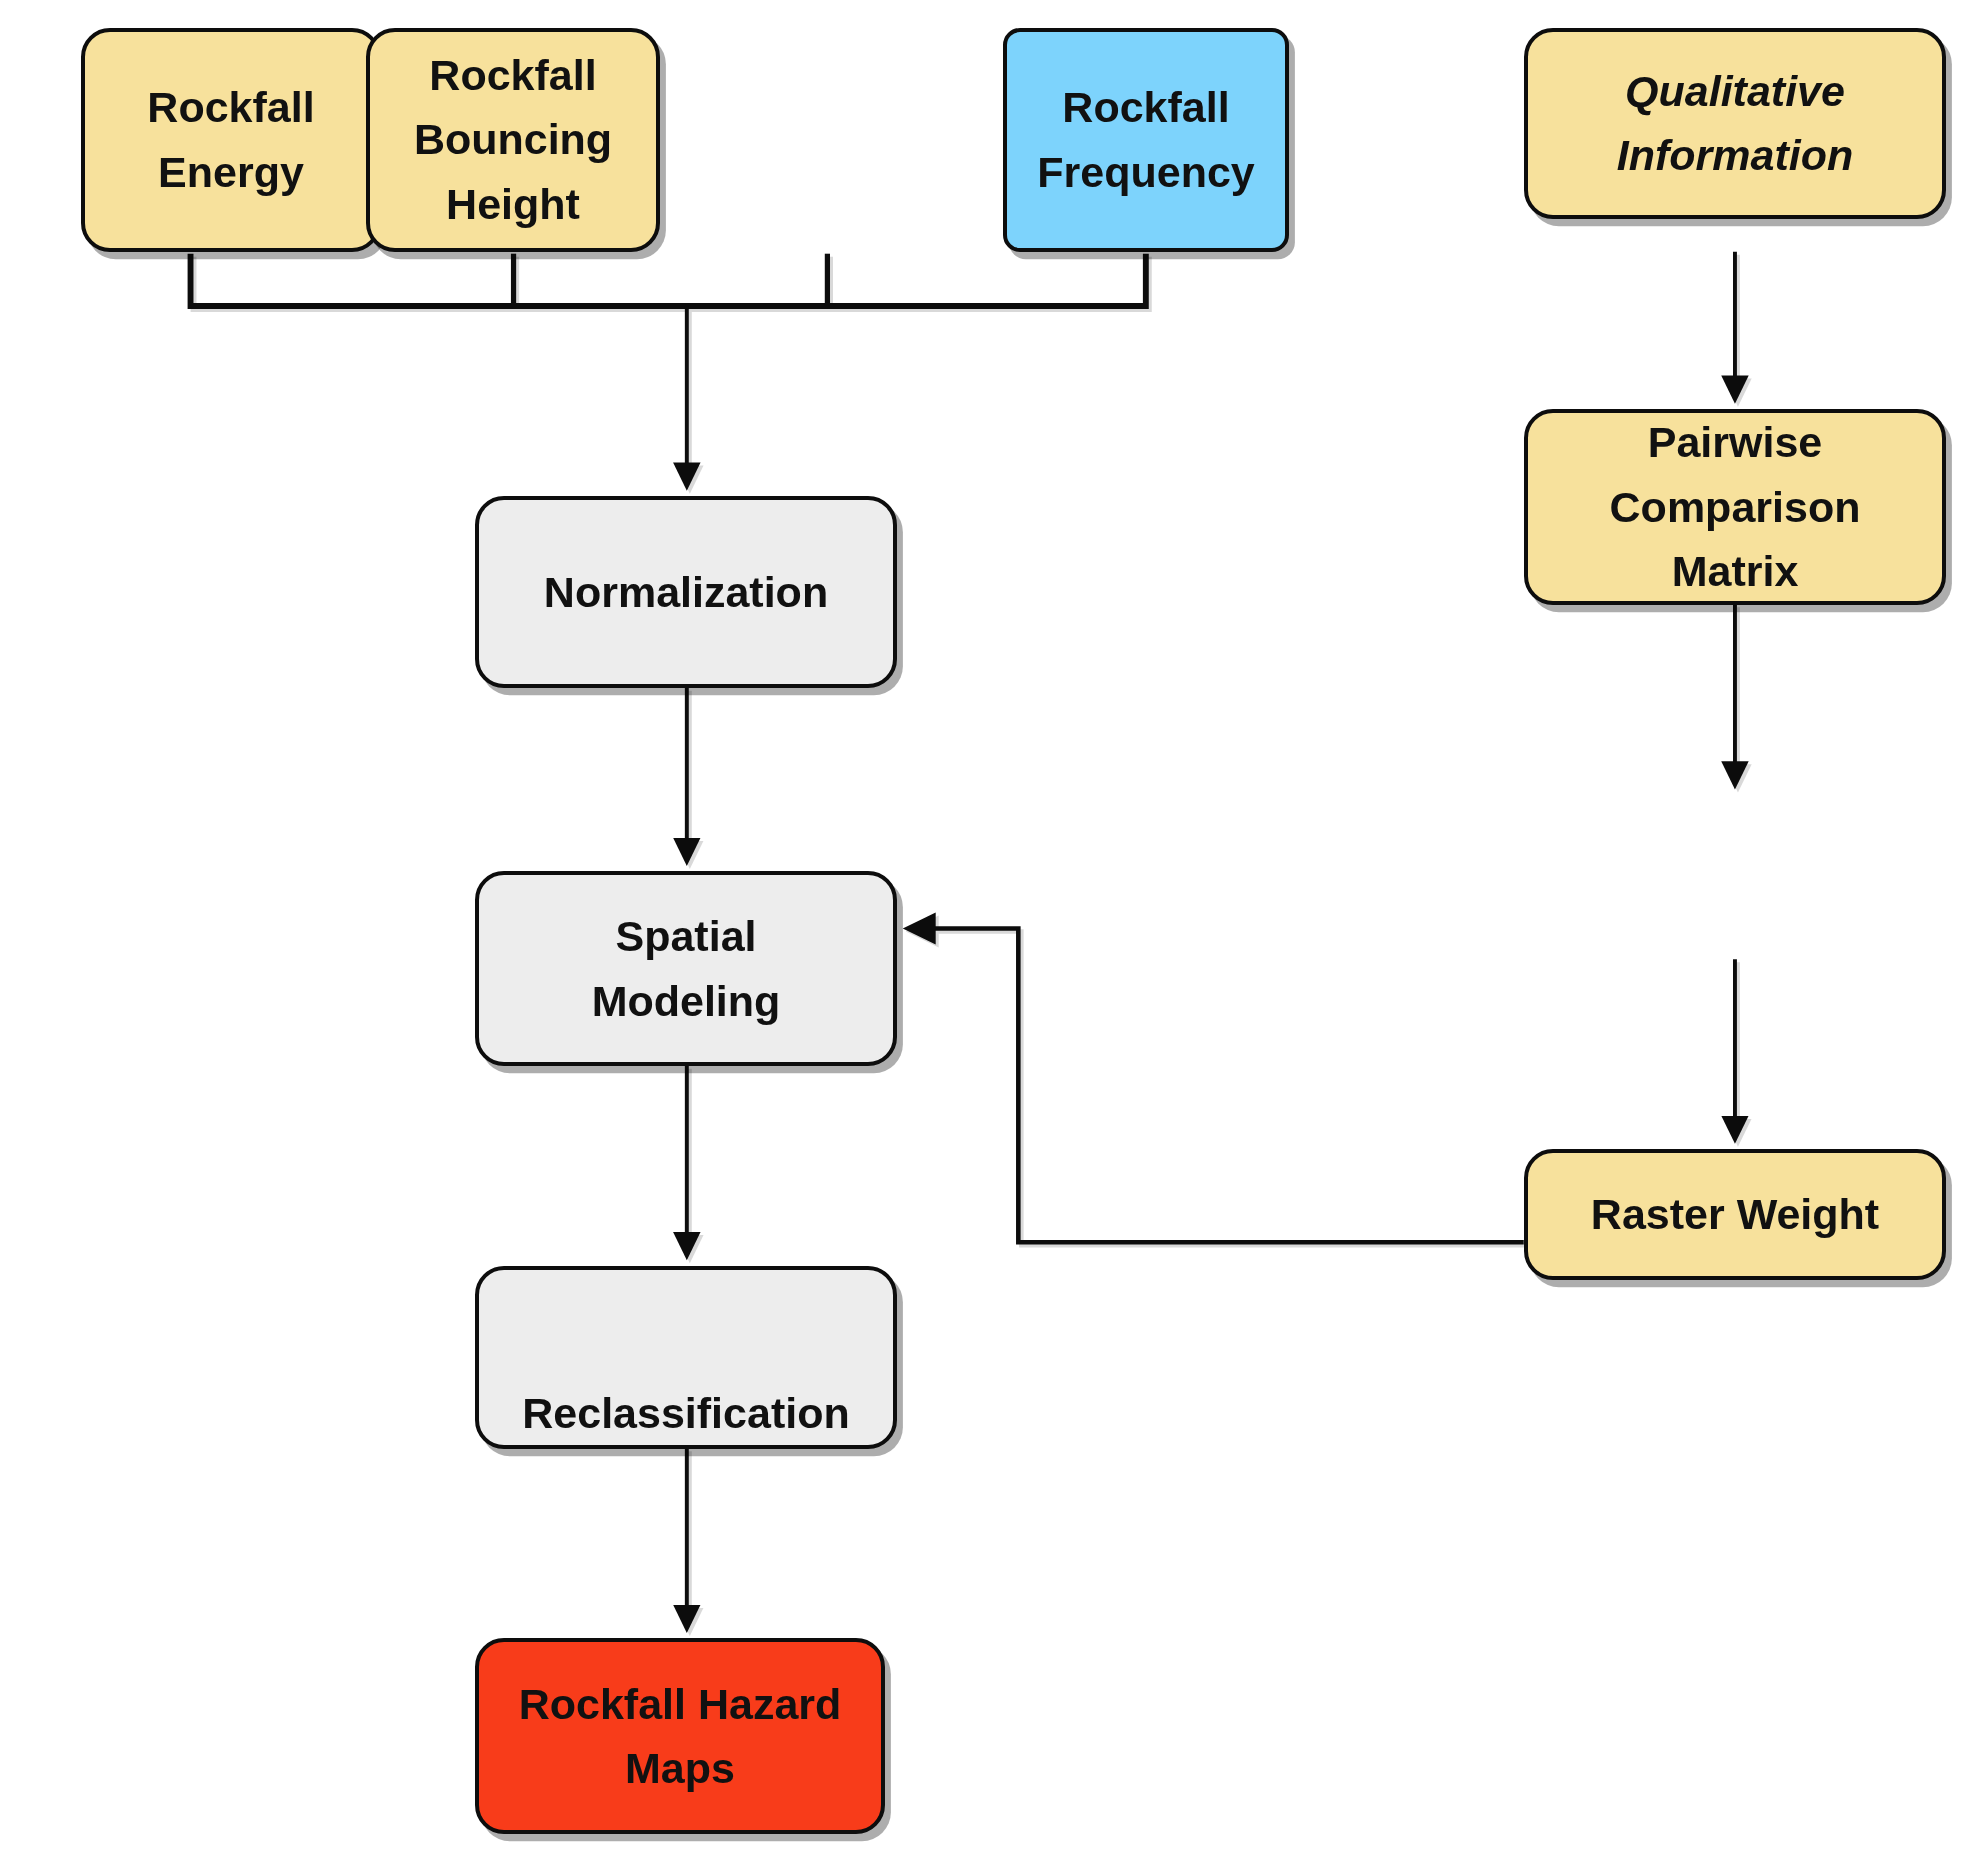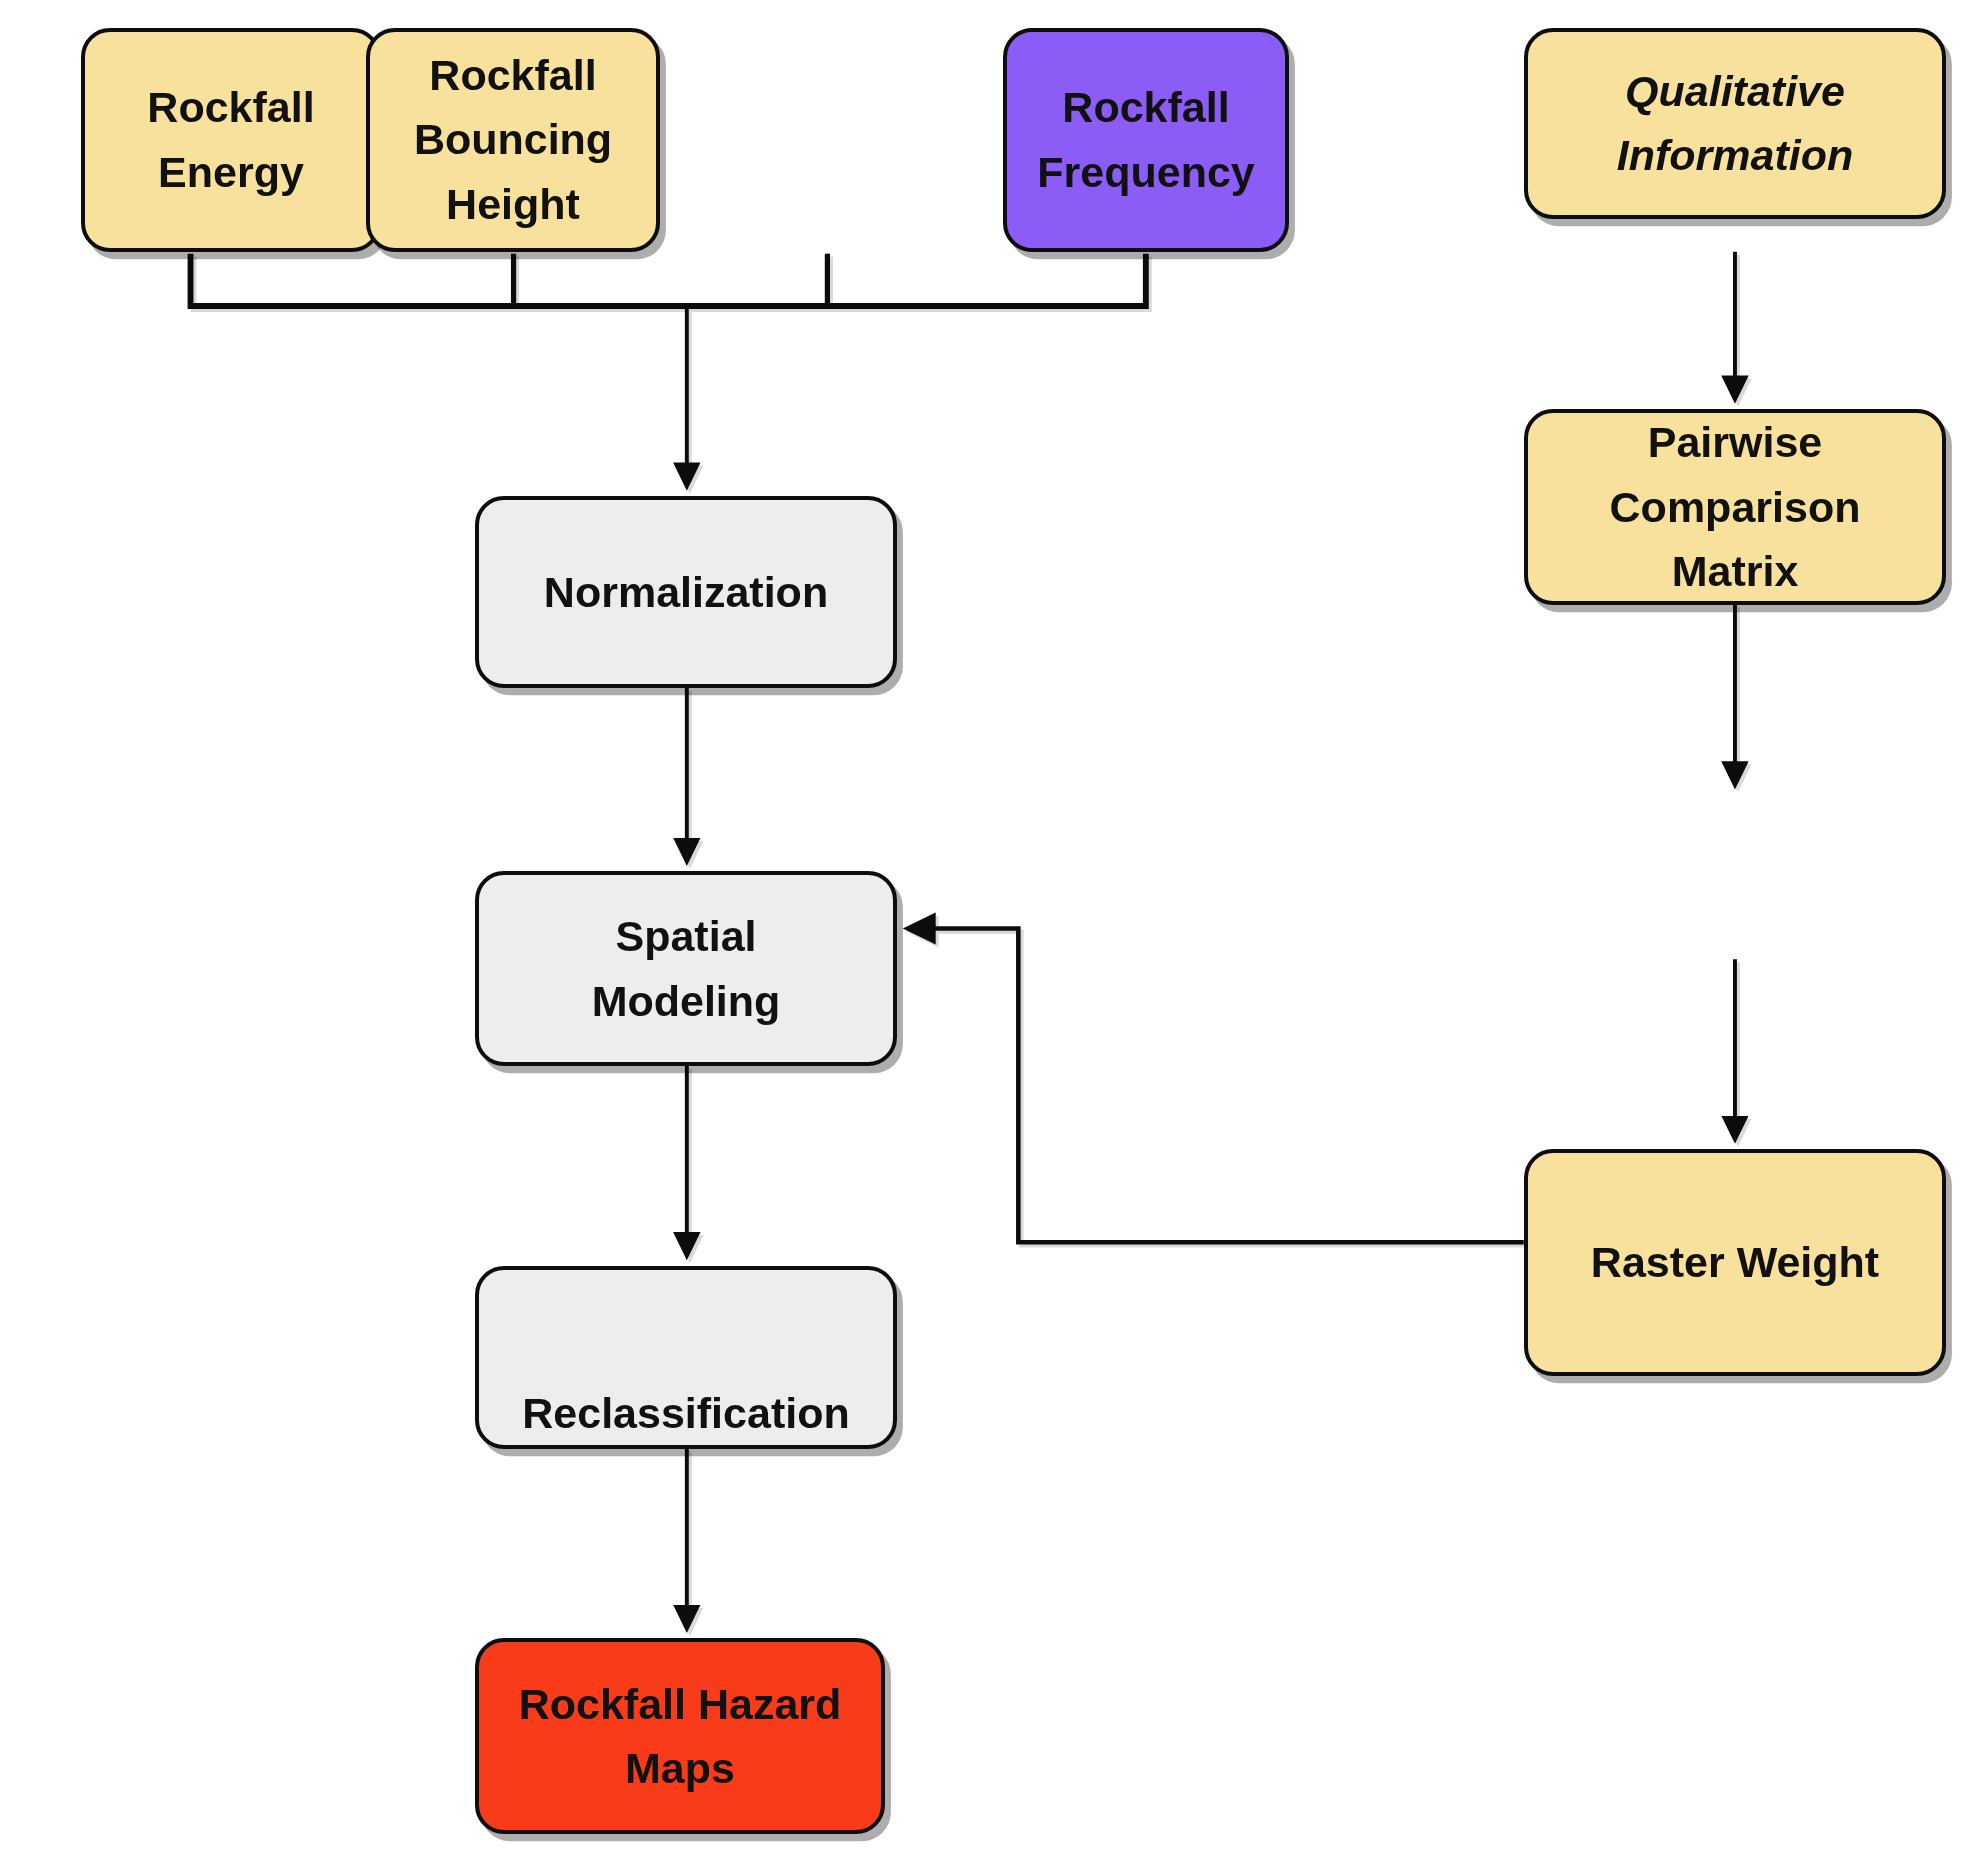--- a/index.html
+++ b/index.html
@@ -50,21 +50,21 @@
   .n-bounce    { left: 366px;  top: 27.5px;   width: 294px; height: 224px; }
   .n-impact    { left: 677px; top: 27.5px;   width: 301px; height: 224px; }
   .n-freq      { left: 1003px; top: 27.5px;   width: 286px; height: 224px; }
   .n-qual      { left: 1524px; top: 27.5px;   width: 422px; height: 191px; font-style: italic; }
   .n-norm      { left: 475px;  top: 496px;  width: 422px; height: 192px; }
   .n-spatial   { left: 475px;  top: 871px; width: 422px; height: 195px; }
   .n-reclass   { left: 475px;  top: 1266px; width: 422px; height: 183px; align-items: flex-end; }
   .n-maps      { left: 475px;  top: 1638px; width: 410px; height: 196px; }
   .n-pairwise  { left: 1524px; top: 409px;  width: 422px; height: 196px; justify-content: flex-end; }
   .n-fuzzy     { left: 1524px; top: 795px; width: 422px; height: 165px; }
-  .n-raster    { left: 1524px; top: 1149px; width: 422px; height: 227px; }
+  .n-raster    { left: 1524px; top: 1149px; width: 422px; height: 131px; }
 
   .n-spatial .label { max-width: 281px; }   
   .n-reclass .label { white-space: nowrap; }
 </style>
 </head>
 <body>
 
 <div id="canvas">
 
   <svg id="edges-svg" viewBox="0 0 3035 2837" xmlns="http://www.w3.org/2000/svg">
@@ -97,21 +97,21 @@
 
   <div class="node fill-input n-energy" style="background: rgb(247, 225, 156); margin-left: 40px;">
     <span class="label">Rockfall Energy</span>
   </div>
 
   <div class="node fill-input n-bounce" style="background: rgb(247, 225, 156);">
     <span class="label">Rockfall Bouncing Height</span>
   </div>
 
 
-  <div class="node fill-input n-freq" style="background: #8b5cf6;">
+  <div class="node fill-input n-freq" style="background: #7dd3fc; border-radius: 17px;">
     <span class="label">Rockfall Frequency</span>
   </div>
 
   <div class="node fill-input n-qual" style="background: rgb(247, 225, 156);">
     <span class="label">Qualitative Information</span>
   </div>
 
   <div class="node fill-process n-norm" style="background: rgb(237, 237, 237);">
     <span class="label">Normalization</span>
   </div>

